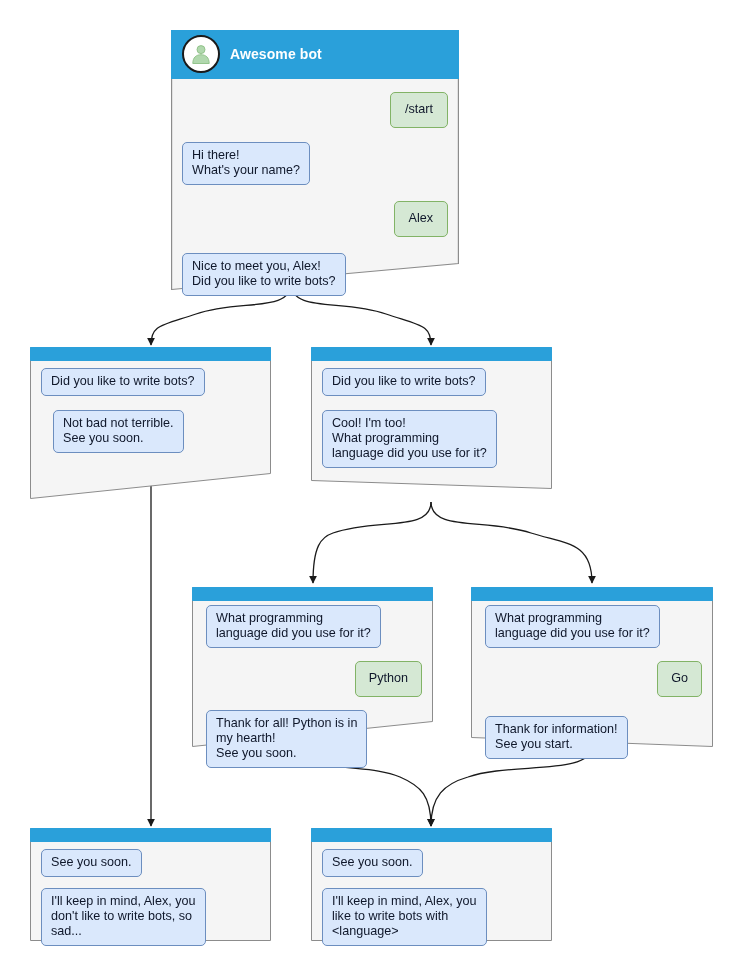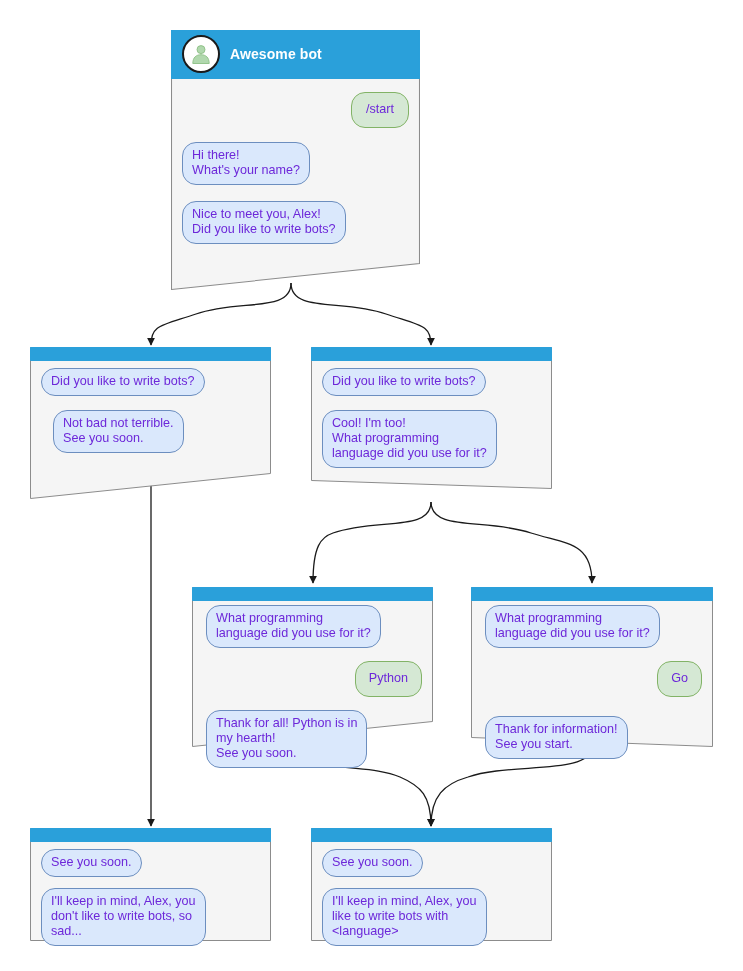--- a/index.html
+++ b/index.html
@@ -87,22 +87,22 @@
   }
   .msg-row.left  { justify-content: flex-start; }
   .msg-row.right { justify-content: flex-end; }
   .msg-row:last-child { margin-bottom: 18px; }
 
   .bubble {
     display: inline-block;
     box-sizing: border-box;
     font-size: 12.6px;
     line-height: 15px;
-    color: #6d28d9;
-    border-radius: 14px;
+    color: #0f172a;
+    border-radius: 5px;
     border: 1px solid transparent;
     padding: 5px 9px 6px 9px;
     white-space: pre-line;
     max-width: 205px;
   }
   .bubble.bot {
     background: #dae8fc;
     border-color: #6c8ebf;
   }
   .bubble.user {
@@ -136,21 +136,21 @@
       <path d="M 431,502 C 431,532 377,518 333,533 C 321,537 313,546 313,583" marker-end="url(#arrow)"></path>
 
       <path d="M 431,502 C 431,532 487,518 531,533 C 565,544 592,541 592,583" marker-end="url(#arrow)"></path>
 
       <path d="M 313,746 C 313,776 365,762 400,777 C 421,786 431,796 431,826" marker-end="url(#arrow)"></path>
 
       <path d="M 592,746 C 592,776 510,762 468,777 C 444,784 431,796 431,826" marker-end="url(#arrow)"></path>
     </g>
   </svg>
 
-  <div class="card" style="left:171px; top:30px; width:249px; height:260px;">
+  <div class="card" style="left:171px; top:30px; width:288px; height:260px;">
     <svg class="card-shape" viewBox="0 0 241 260" width="241" height="260" xmlns="http://www.w3.org/2000/svg" preserveAspectRatio="none">
       <path d="M 0.5,0.5 H 240.5 V 233.5 L 0.5,259.5 Z" fill="#f5f5f5" stroke="#8c8c8c" stroke-width="1"></path>
       <path d="M 0.5,0.5 H 240.5 V 48.5 H 0.5 Z" fill="#2aa0da" stroke="#2aa0da" stroke-width="1"></path>
     </svg>
     <div class="card-inner">
       <div class="card-header" style="height:48px; padding:0 0 0 11px;">
         <div class="avatar">
           <svg viewBox="0 0 24 24" width="24" height="24" xmlns="http://www.w3.org/2000/svg">
             <circle cx="12" cy="7.6" r="4" fill="#b1d8ae" stroke="#8cc084" stroke-width="0.9"></circle>
             <path d="M 3.8,21.5 C 3.8,15.4 7.3,12.7 12,12.7 C 16.7,12.7 20.2,15.4 20.2,21.5 Z" fill="#b1d8ae" stroke="#8cc084" stroke-width="0.9"></path>
@@ -159,20 +159,23 @@
         <span class="card-title">Awesome bot</span>
       </div>
       <div class="card-body" style="padding-top:14px; padding-left:11px; padding-right:11px;">
         <div class="msg-row right">
           <span class="bubble user">/start</span>
         </div>
         <div class="msg-row left" style="margin-top:14px;">
           <span class="bubble bot">Hi there!
 What's your name?</span>
         </div>
+        <div class="msg-row right" style="margin-top:16px;">
+          <span class="bubble user">Alex</span>
+        </div>
         <div class="msg-row left" style="margin-top:16px;">
           <span class="bubble bot">Nice to meet you, Alex!
 Did you like to write bots?</span>
         </div>
       </div>
     </div>
   </div>
 
   <div class="card" style="left:30px; top:347px; width:241px; height:152px;">
     <svg class="card-shape" viewBox="0 0 241 152" width="241" height="152" xmlns="http://www.w3.org/2000/svg" preserveAspectRatio="none">

